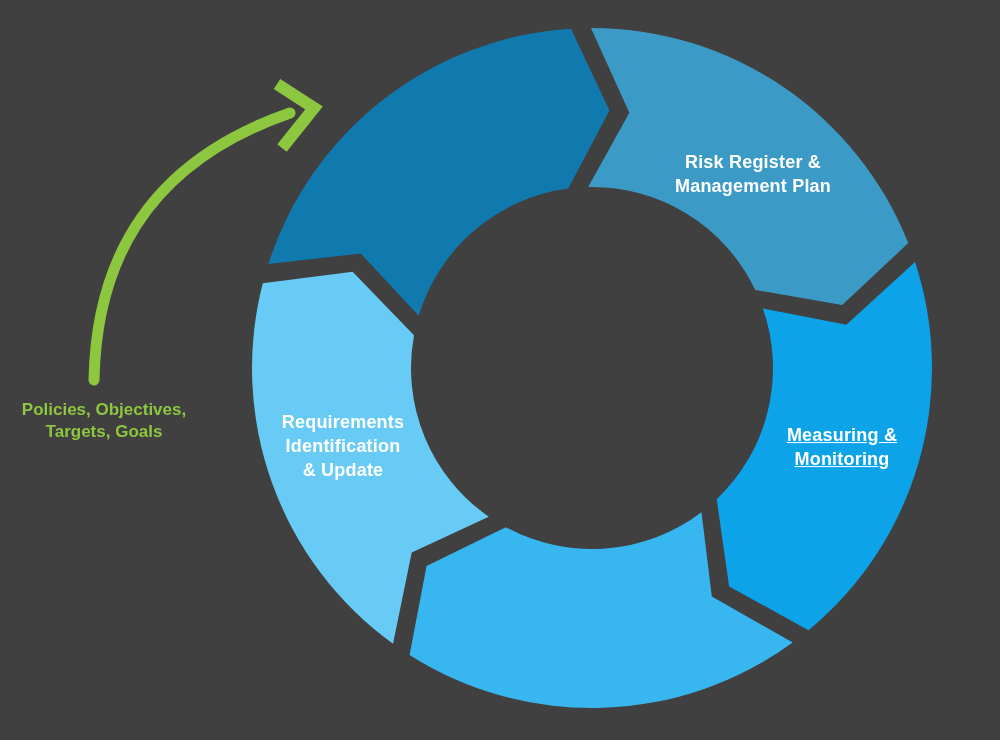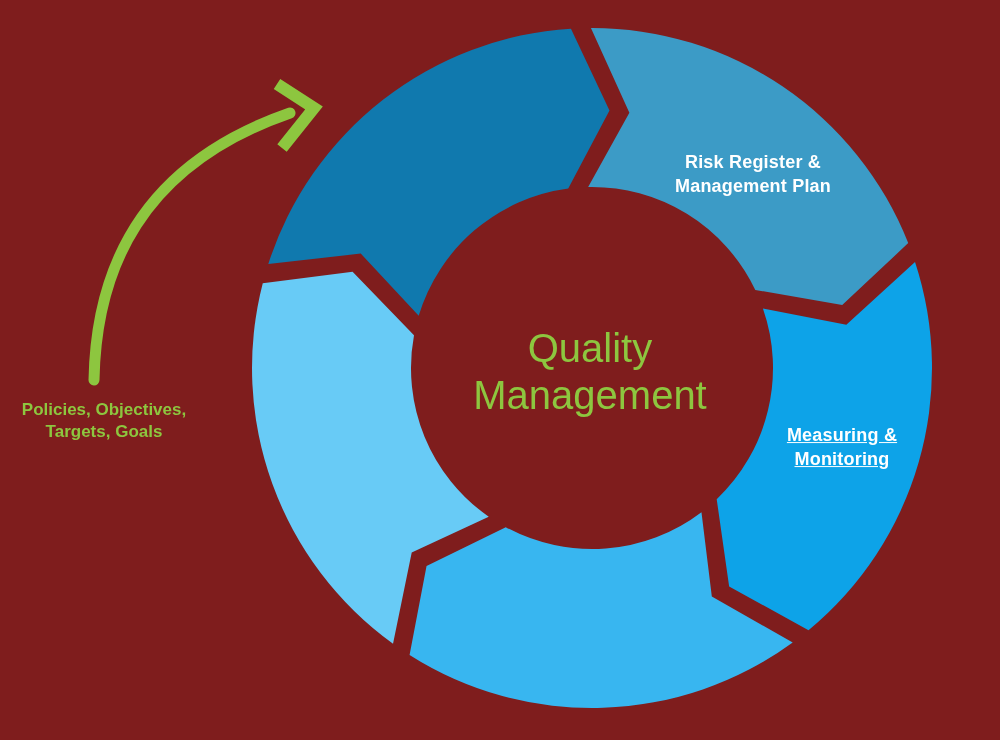--- a/index.html
+++ b/index.html
@@ -1,20 +1,20 @@
 <!DOCTYPE html>
 <html><head>
 <meta charset="utf-8">
 <style>
   html, body { margin: 0; padding: 0; background: #ffffff; }
   #stage {
     position: relative;
     width: 1000px;
     height: 740px;
-    background: #7f1d1d;
+    background: #404040;
     overflow: hidden;
     font-family: "Liberation Sans", sans-serif;
   }
   #cycle-svg {
     position: absolute;
     left: 0; top: 0;
     width: 1000px; height: 740px;
   }
   .seg-label {
     position: absolute;
@@ -67,21 +67,22 @@
     </g>
   </svg>
 
   <div class="seg-label" style="left:753px; top:175px;">Risk Register &amp;
 Management Plan</div>
 
   <div class="seg-label" style="left:842px; top:448px;text-decoration:underline;">Measuring &amp;
 Monitoring</div>
 
 
+  <div class="seg-label" style="left:343px; top:447px;">Requirements
+Identification
+&amp; Update</div>
 
 
-  <div id="center-label" style="color: rgb(141, 198, 63);">Quality
-Management</div>
 
   <div id="input-annotation" style="color: rgb(141, 198, 63);">Policies, Objectives,
 Targets, Goals</div>
 
 </div>
 
 </body></html>

